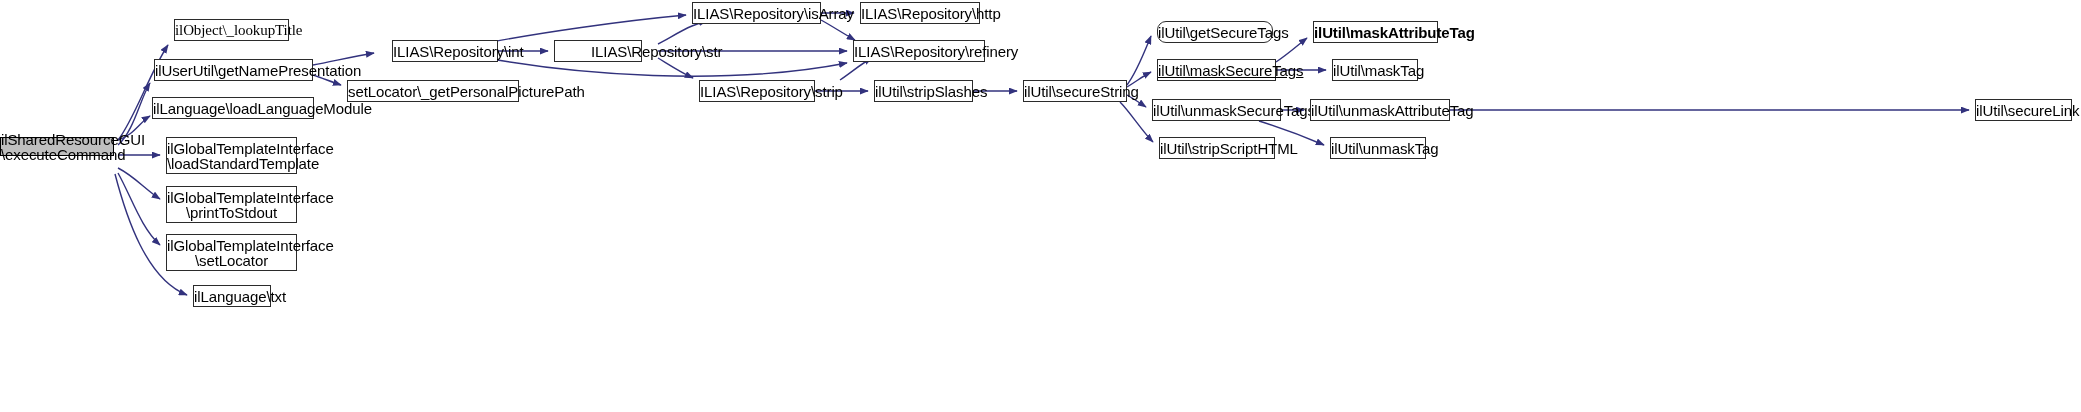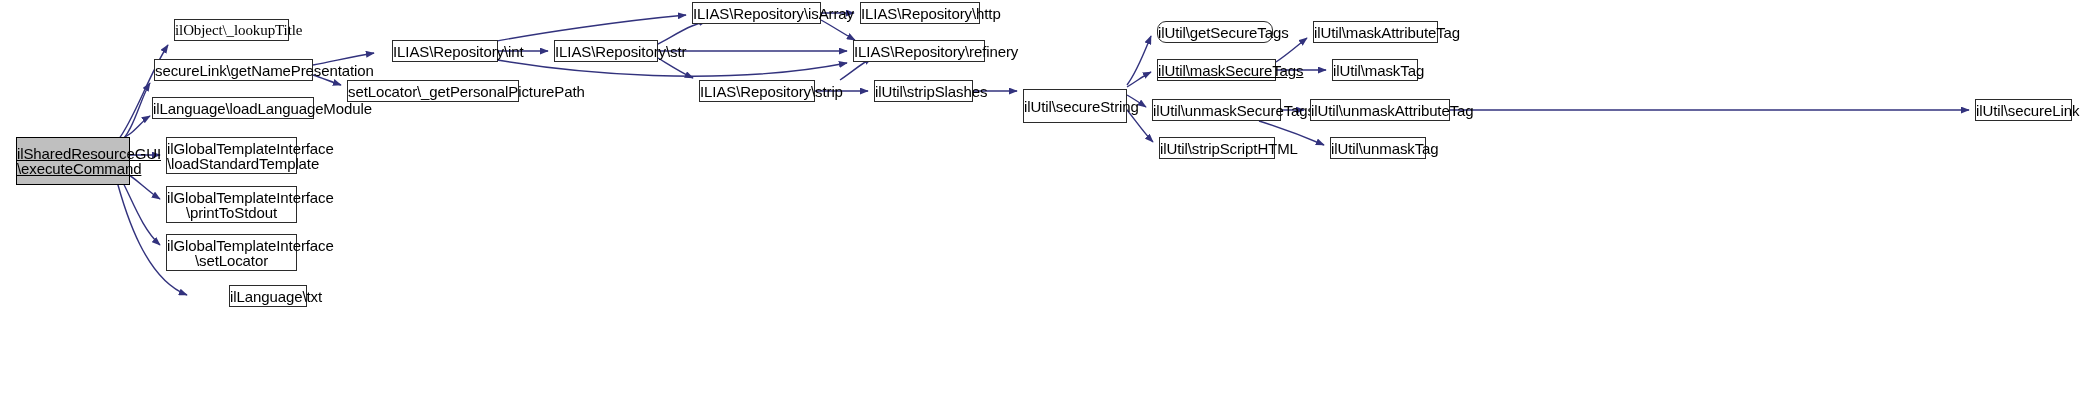--- a/index.html
+++ b/index.html
@@ -75,44 +75,44 @@
         <path d="M1127,95 C1134,99 1140,103 1146,107" fill="none" stroke="#32327d" stroke-width="1.4" marker-end="url(#arrow)"></path>
         <path d="M1120,102 C1130,112 1142,131 1153,142" fill="none" stroke="#32327d" stroke-width="1.4" marker-end="url(#arrow)"></path>
         <path d="M1276,62 C1288,54 1298,45 1307,38" fill="none" stroke="#32327d" stroke-width="1.4" marker-end="url(#arrow)"></path>
         <path d="M1276,70 L1326,70" fill="none" stroke="#32327d" stroke-width="1.4" marker-end="url(#arrow)"></path>
         <path d="M1281,110 L1304,110" fill="none" stroke="#32327d" stroke-width="1.4" marker-end="url(#arrow)"></path>
         <path d="M1259,121 C1285,129 1310,139 1324,145" fill="none" stroke="#32327d" stroke-width="1.4" marker-end="url(#arrow)"></path>
         <path d="M1450,110 L1969,110" fill="none" stroke="#32327d" stroke-width="1.4" marker-end="url(#arrow)"></path>
       </g>
   </svg>
   <div id="node-layer">
-      <div class="node root" style="left: 16px; top: 137px; width: 114px; height: 48px; text-decoration: underline;"><span>ilSharedResourceGUI
+      <div class="node root" style="left: 0; top: 137px; width: 114px; height: 19px;"><span>ilSharedResourceGUI
 \executeCommand</span></div>
       <div class="node" style="left: 174px; top: 19px; width: 115px; height: 22px; font-family: Liberation Serif, serif;"><span>ilObject\_lookupTitle</span></div>
-      <div class="node" style="left: 154px; top: 59px; width: 159px; height: 22px;"><span>secureLink\getNamePresentation</span></div>
+      <div class="node" style="left: 154px; top: 59px; width: 159px; height: 22px;"><span>ilUserUtil\getNamePresentation</span></div>
       <div class="node" style="left: 152px; top: 97px; width: 162px; height: 22px;"><span>ilLanguage\loadLanguageModule</span></div>
       <div class="node" style="left: 166px; top: 137px; width: 131px; height: 37px;"><span>ilGlobalTemplateInterface
 \loadStandardTemplate</span></div>
       <div class="node" style="left: 166px; top: 186px; width: 131px; height: 37px;"><span>ilGlobalTemplateInterface
 \printToStdout</span></div>
       <div class="node" style="left: 166px; top: 234px; width: 131px; height: 37px;"><span>ilGlobalTemplateInterface
 \setLocator</span></div>
-      <div class="node" style="left: 193px; top: 285px; width: 78px; height: 22px; margin-left: 36px;"><span>ilLanguage\txt</span></div>
+      <div class="node" style="left: 193px; top: 285px; width: 78px; height: 22px;"><span>ilLanguage\txt</span></div>
       <div class="node" style="left: 380px; top: 40px; width: 106px; height: 22px; margin-left: 12px;"><span>ILIAS\Repository\int</span></div>
       <div class="node" style="left: 347px; top: 80px; width: 172px; height: 22px;"><span>setLocator\_getPersonalPicturePath</span></div>
-      <div class="node" style="left: 554px; top: 40px; width: 104px; height: 22px;"><span>ILIAS\Repository\str</span></div>
+      <div class="node" style="left: 554px; top: 40px; width: 88px; height: 22px; padding-left: 36px;"><span>ILIAS\Repository\str</span></div>
       <div class="node" style="left: 692px; top: 2px; width: 129px; height: 22px;"><span>ILIAS\Repository\isArray</span></div>
       <div class="node" style="left: 699px; top: 80px; width: 116px; height: 22px;"><span>ILIAS\Repository\strip</span></div>
       <div class="node" style="left: 860px; top: 2px; width: 120px; height: 22px;"><span>ILIAS\Repository\http</span></div>
       <div class="node" style="left: 853px; top: 40px; width: 132px; height: 22px;"><span>ILIAS\Repository\refinery</span></div>
       <div class="node" style="left: 874px; top: 80px; width: 99px; height: 22px;"><span>ilUtil\stripSlashes</span></div>
-      <div class="node" style="left: 1023px; top: 80px; width: 104px; height: 34px; margin-top: 9px;"><span>ilUtil\secureString</span></div>
+      <div class="node" style="left: 1023px; top: 80px; width: 104px; height: 22px;"><span>ilUtil\secureString</span></div>
       <div class="node" style="left: 1157px; top: 21px; width: 116px; height: 22px; border-radius: 9px;"><span>ilUtil\getSecureTags</span></div>
       <div class="node" style="left: 1157px; top: 59px; width: 119px; height: 22px; text-decoration: underline;"><span>ilUtil\maskSecureTags</span></div>
       <div class="node" style="left: 1152px; top: 99px; width: 129px; height: 22px;"><span>ilUtil\unmaskSecureTags</span></div>
       <div class="node" style="left: 1159px; top: 137px; width: 116px; height: 22px;"><span>ilUtil\stripScriptHTML</span></div>
-      <div class="node" style="left: 1313px; top: 21px; width: 125px; height: 22px;"><span>ilUtil\maskAttributeTag</span></div>
+      <div class="node" style="left: 1313px; top: 21px; width: 125px; height: 22px; font-weight: bold;"><span>ilUtil\maskAttributeTag</span></div>
       <div class="node" style="left: 1332px; top: 59px; width: 86px; height: 22px;"><span>ilUtil\maskTag</span></div>
       <div class="node" style="left: 1310px; top: 99px; width: 140px; height: 22px;"><span>ilUtil\unmaskAttributeTag</span></div>
       <div class="node" style="left: 1330px; top: 137px; width: 96px; height: 22px;"><span>ilUtil\unmaskTag</span></div>
       <div class="node" style="left: 1975px; top: 99px; width: 97px; height: 22px;"><span>ilUtil\secureLink</span></div>
     </div>
 </div>
 
 </body></html>

